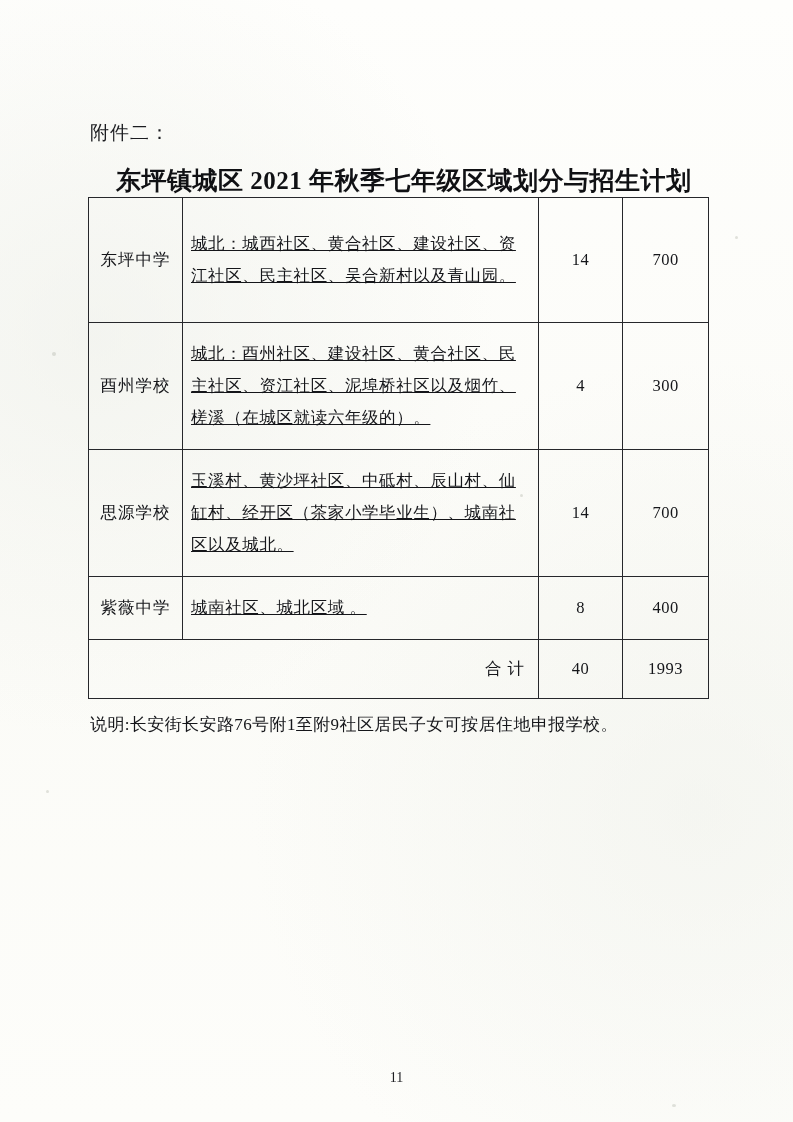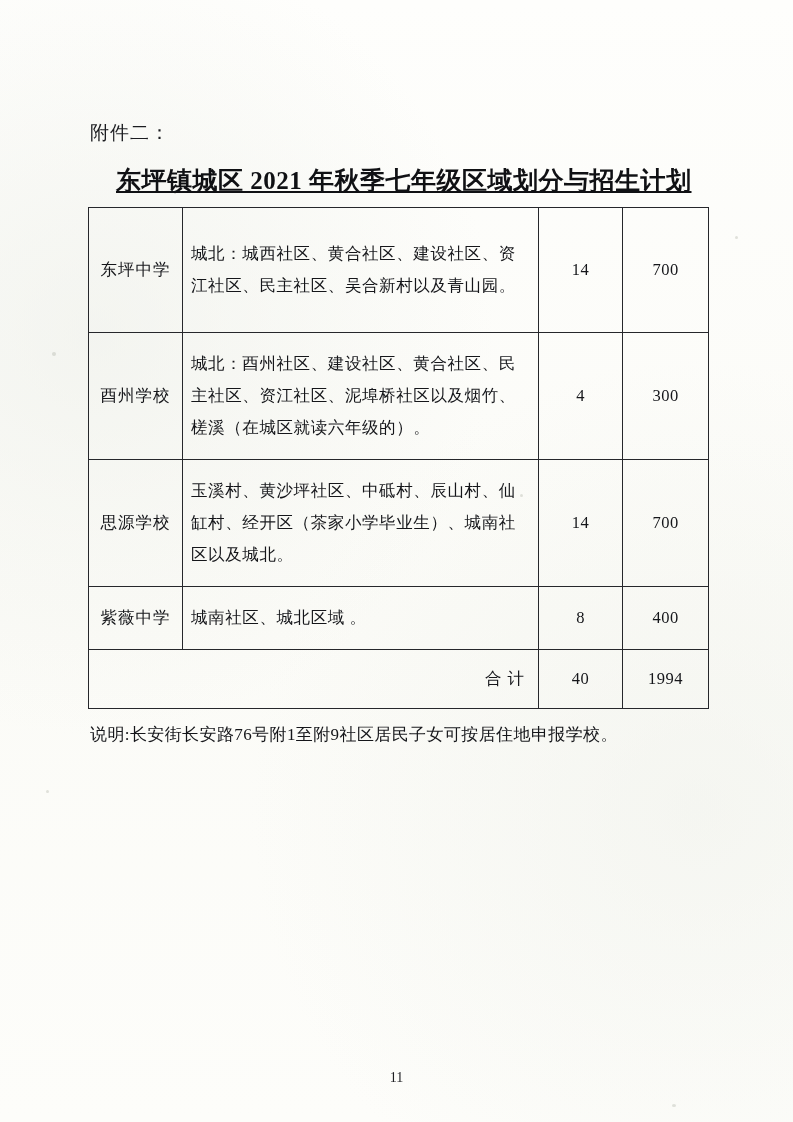--- a/index.html
+++ b/index.html
@@ -38,24 +38,23 @@
   .attach-label {
     font-size: 19px;
     letter-spacing: 1px;
     margin: 0 0 18px 2px;
     color: #1b1c20;
   }
   .doc-title {
     font-size: 25px;
     font-weight: 700;
     letter-spacing: 0.5px;
-    margin: 0 0 10px 28px;
+    margin: 0 0 0 28px;
     color: #101114;
     white-space: nowrap;
-    text-decoration: underline;
   }
   table.plan {
     border-collapse: collapse;
     width: 620px;
     table-layout: fixed;
     color: #15161a;
   }
   table.plan td {
     border: 1.3px solid #26272b;
     font-size: 16.5px;
@@ -70,20 +69,21 @@
 
   td.school {
     text-align: center;
     letter-spacing: 1px;
     white-space: nowrap;
   }
   td.area {
     text-align: left;
     letter-spacing: 0.6px;
     padding-left: 12px;
+    text-decoration: underline;
   }
   td.num {
     text-align: center;
     font-size: 17px;
     letter-spacing: 0.5px;
     margin-left: 32px;
   }
   td.head {
     text-align: center;
     letter-spacing: 1px;
@@ -169,21 +169,21 @@
         <tr class="row-d">
           <td class="school">紫薇中学</td>
           <td class="area">城南社区、城北区域 。</td>
           <td class="num">8</td>
           <td class="num">400</td>
         </tr>
 
         <tr class="row-total">
           <td class="total-label" colspan="2">合计</td>
           <td class="num">40</td>
-          <td class="num">1994</td>
+          <td class="num">1993</td>
         </tr>
       </tbody>
     </table>
 
     <div class="note">说明:长安街长安路76号附1至附9社区居民子女可按居住地申报学校。</div>
   </div>
 
   <div class="page-number">11</div>
 </div>
 

